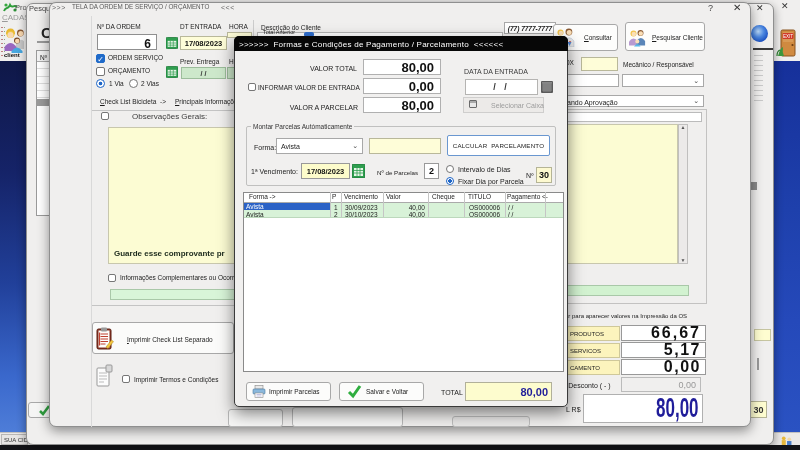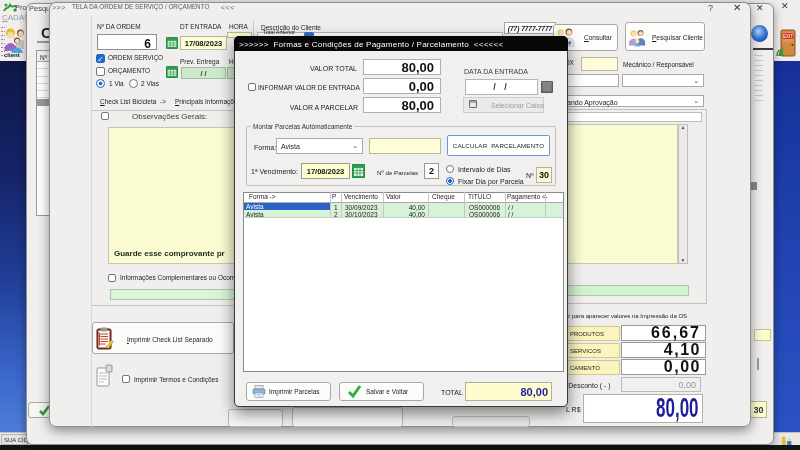--- a/index.html
+++ b/index.html
@@ -201,21 +201,21 @@
 <div class="a" style="left:560px;top:285px;width:129px;height:11px;background:#d2f2d0;border:1px solid #a9c8a8;"></div>
 <div class="a lbl" style="left:560px;top:313px;font-size:6px;">rcar para aparecer valores na Impressão da OS</div>
 
 <div class="a" style="left:560px;top:326px;width:60px;height:15px;background:#fcf4bd;border:1px solid #cfc89a;
   font-size:6px;color:#222;line-height:14px;padding-left:9px;">PRODUTOS</div>
 <div class="a fld" style="left:621px;top:325px;width:85px;height:16px;border-color:#999;
   font-size:16px;font-weight:bold;text-align:right;line-height:14px;color:#111;padding-right:4px;letter-spacing:2px;">66,67</div>
 <div class="a" style="left:560px;top:343px;width:60px;height:15px;background:#fcf4bd;border:1px solid #cfc89a;
   font-size:6px;color:#222;line-height:14px;padding-left:9px;">SERVICOS</div>
 <div class="a fld" style="left:621px;top:342px;width:85px;height:16px;border-color:#999;
-  font-size:16px;font-weight:bold;text-align:right;line-height:14px;color:#111;padding-right:4px;letter-spacing:1.5px;">4,10</div>
+  font-size:16px;font-weight:bold;text-align:right;line-height:14px;color:#111;padding-right:4px;letter-spacing:1.5px;">5,17</div>
 <div class="a" style="left:560px;top:360px;width:60px;height:15px;background:#fcf4bd;border:1px solid #cfc89a;
   font-size:6px;color:#222;line-height:14px;padding-left:9px;">CAMENTO</div>
 <div class="a fld" style="left:621px;top:359px;width:85px;height:16px;border-color:#999;
   font-size:16px;font-weight:bold;text-align:right;line-height:14px;color:#111;padding-right:4px;letter-spacing:1.5px;">0,00</div>
 <div class="a lbl" style="left:564px;top:382px;font-size:7px;">r Desconto ( - )</div>
 <div class="a" style="left:621px;top:377px;width:80px;height:15px;background:#f0efee;border:1px solid #bbb;
   font-size:9px;color:#999;text-align:right;line-height:14px;padding-right:4px;">0,00</div>
 <div class="a lbl" style="left:566px;top:406px;font-size:7px;">L R$</div>
 <div class="a fld" style="left:583px;top:394px;width:120px;height:29px;border-color:#b0b0b0;">
   <div style="position:absolute;right:3px;top:0;font-size:27px;font-weight:bold;color:#201d9a;line-height:27px;transform:scaleX(.63);transform-origin:right center;">80,00</div>

